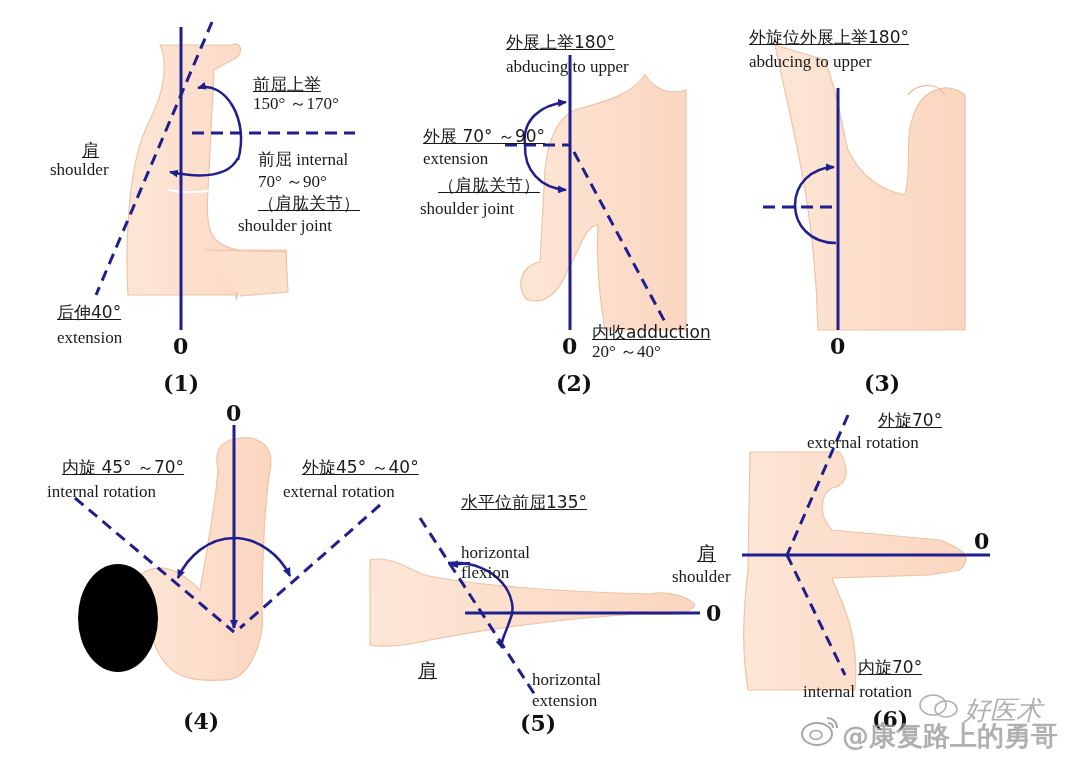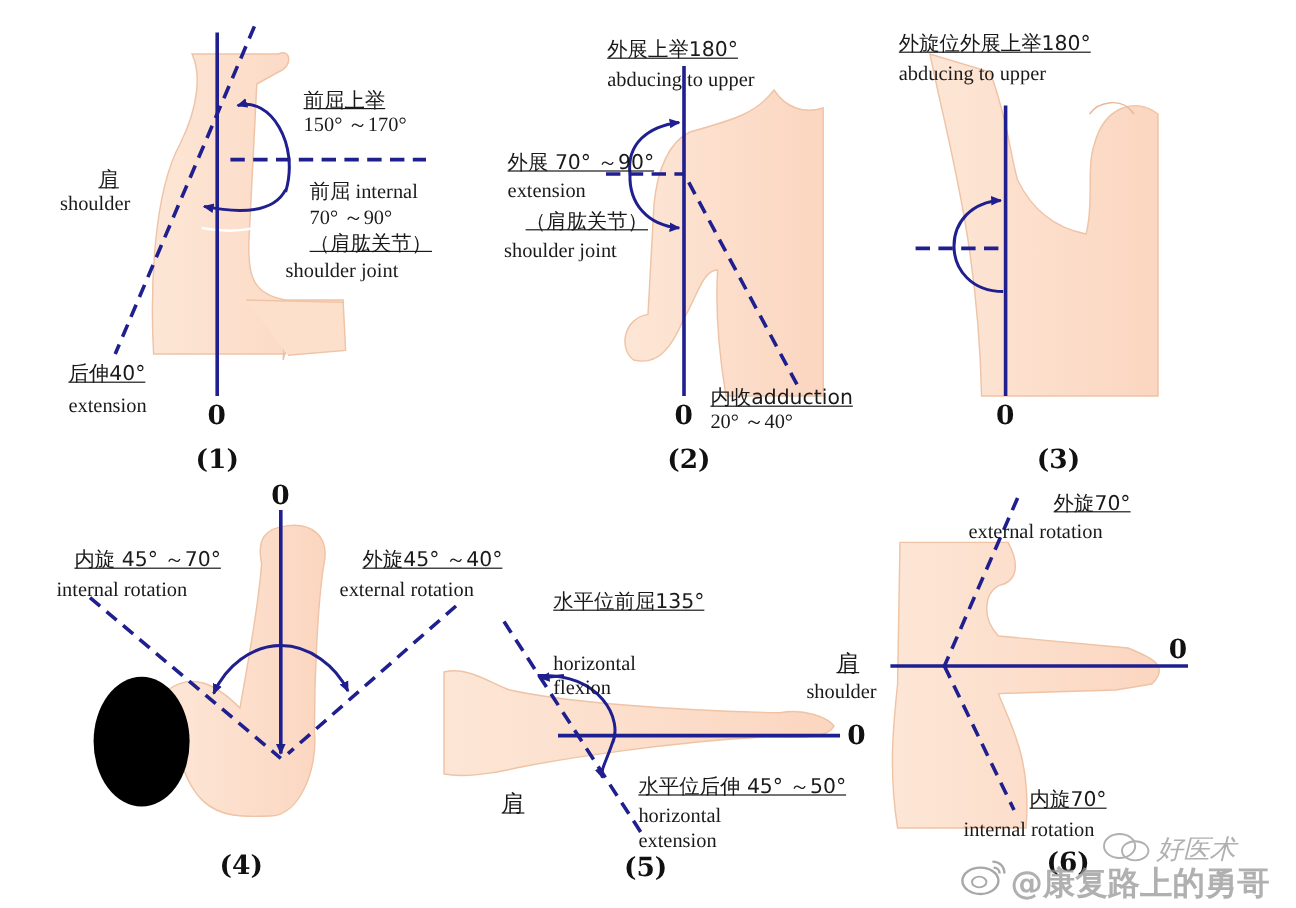--- a/index.html
+++ b/index.html
@@ -119,21 +119,20 @@
   <div class="lbl" style="left:47px;top:482px;">internal rotation</div>
   <div class="lbl cn" style="left:302px;top:457px;">外旋45° ～40°</div>
   <div class="lbl" style="left:283px;top:482px;">external rotation</div>
   <div class="cap" style="left:183px;top:708px;">(4)</div>
 
   
   <div class="lbl cn" style="left:461px;top:492px;">水平位前屈135°</div>
   <div class="lbl" style="left:461px;top:543px;">horizontal</div>
   <div class="lbl" style="left:461px;top:563px;">flexion</div>
   <div class="lbl cn" style="left:418px;top:660px;font-size:19px;">肩</div>
-  <div class="lbl cn" style="left:532px;top:646px;">水平位后伸 45° ～50°</div>
   <div class="lbl" style="left:532px;top:670px;">horizontal</div>
   <div class="lbl" style="left:532px;top:691px;">extension</div>
   <div class="zero" style="left:706px;top:600px;">0</div>
   <div class="cap" style="left:520px;top:710px;">(5)</div>
 
   
   <div class="lbl cn" style="left:834px;top:410px;margin-left:44px;">外旋70°</div>
   <div class="lbl" style="left:807px;top:433px;">external rotation</div>
   <div class="lbl cn" style="left:697px;top:543px;font-size:19px;">肩</div>
   <div class="lbl" style="left:672px;top:567px;">shoulder</div>
@@ -147,16 +146,16 @@
     <svg style="position:absolute;left:800px;top:712px;" width="40" height="36" viewBox="0 0 40 36">
       <ellipse cx="17" cy="22" rx="15" ry="11" fill="none" stroke="#a8a8a8" stroke-width="2"></ellipse>
       <ellipse cx="16" cy="23" rx="6" ry="4.5" fill="none" stroke="#a8a8a8" stroke-width="1.6"></ellipse>
       <path d="M27,6 C33,6 37,10 37,16" fill="none" stroke="#a8a8a8" stroke-width="2"></path>
       <path d="M28,11 C31,11 33,13 33,16" fill="none" stroke="#a8a8a8" stroke-width="2"></path>
     </svg>
     <svg style="position:absolute;left:918px;top:692px;" width="42" height="28" viewBox="0 0 42 28">
       <ellipse cx="15" cy="13" rx="13" ry="10" fill="none" stroke="#b0b0b0" stroke-width="1.6"></ellipse>
       <ellipse cx="28" cy="17" rx="11" ry="8" fill="none" stroke="#b0b0b0" stroke-width="1.6"></ellipse>
     </svg>
-    <div class="wm" style="left:964px;top:693px;font-size:22px;font-style:italic;">好医术</div>
+    <div class="wm" style="left:964px;top:693px;font-size:26px;font-style:italic;">好医术</div>
     <div class="wm" style="left:842px;top:718px;font-size:27px;font-weight:bold;">@康复路上的勇哥</div>
   </div>
 </div>
 
 </body></html>

